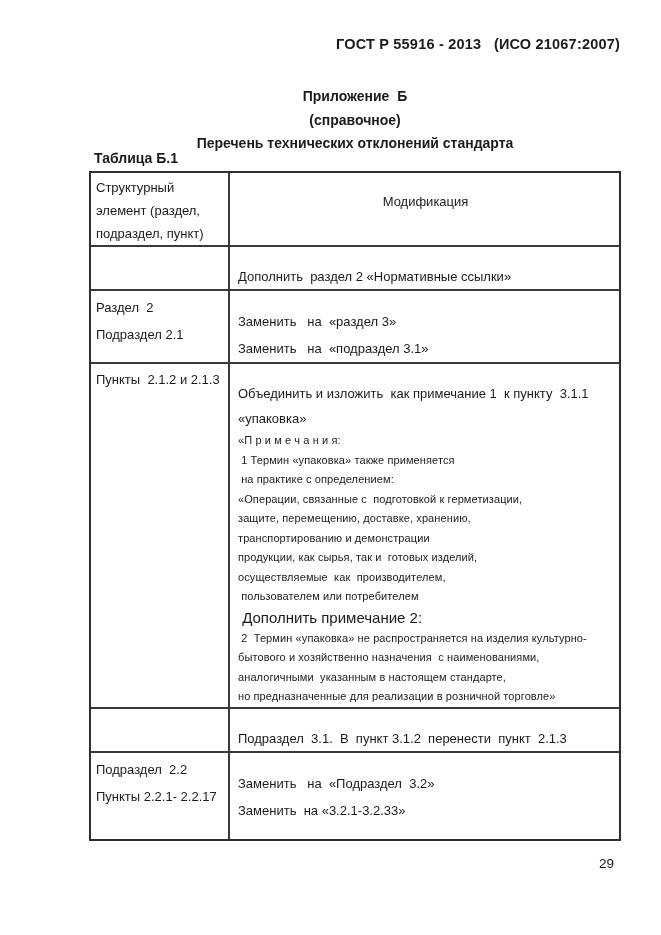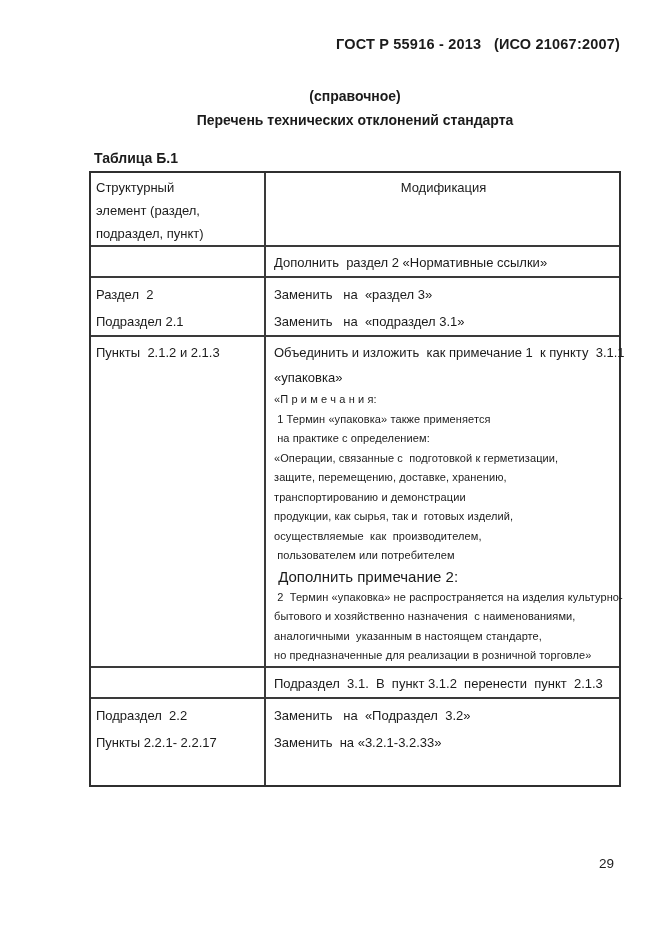--- a/index.html
+++ b/index.html
@@ -41,22 +41,21 @@
   .row:first-child{border-top:none;}
   .c1{
     width:137px;flex:0 0 137px;
     box-sizing:border-box;
     padding:3px 4px 0 5px;
   }
   .c2{
     flex:1;
     box-sizing:border-box;
     border-left:2px solid #3a3a3a;
-    padding:3px 6px 0 8px;
-    margin-left:36px;
+    padding:17px 6px 0 8px;
   }
   .c2head{
     text-align:center;
     font-size:13px;line-height:23px;
     white-space:pre;
   }
   .hl{font-size:13px;line-height:23px;white-space:pre;}
   .ln{font-size:13px;line-height:25px;white-space:pre;}
   .ln27{font-size:13px;line-height:27px;white-space:pre;}
   .md{font-size:15px;line-height:22px;white-space:pre;}
@@ -66,20 +65,21 @@
     font-size:13.5px;
     margin-left:39px;
   }
 </style>
 </head>
 <body>
 
 <div class="gost-ref">ГОСТ Р 55916 - 2013   (ИСО 21067:2007)</div>
 
 <div class="center-block">
+  <div class="hbold">Приложение  Б</div>
   <div class="hbold">(справочное)</div>
   <div class="hbold">Перечень технических отклонений стандарта</div>
 </div>
 
 <div class="tcap">Таблица Б.1</div>
 
 <div class="tbl">
 
   <div class="row" style="min-height:62px">
     <div class="c1">

